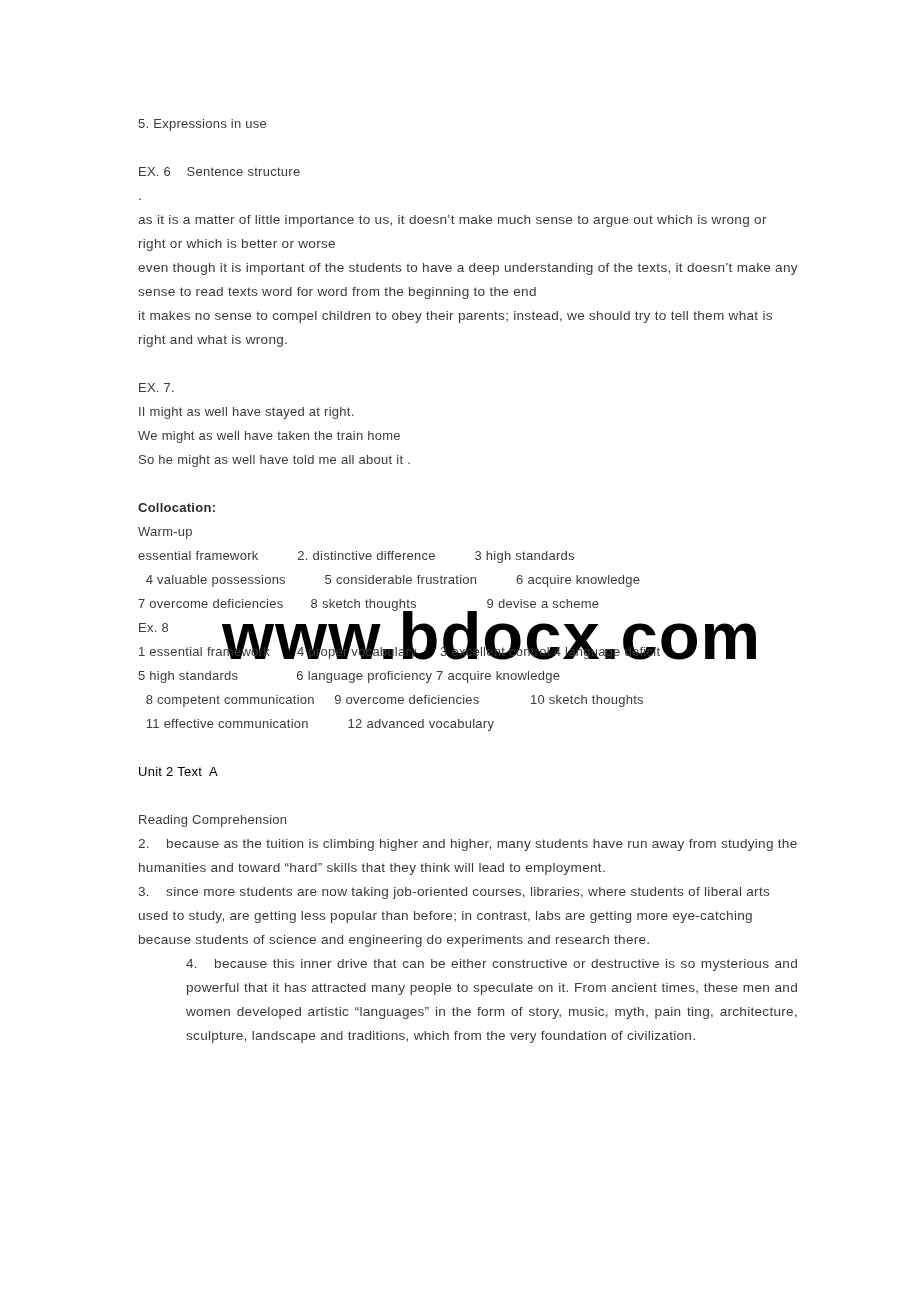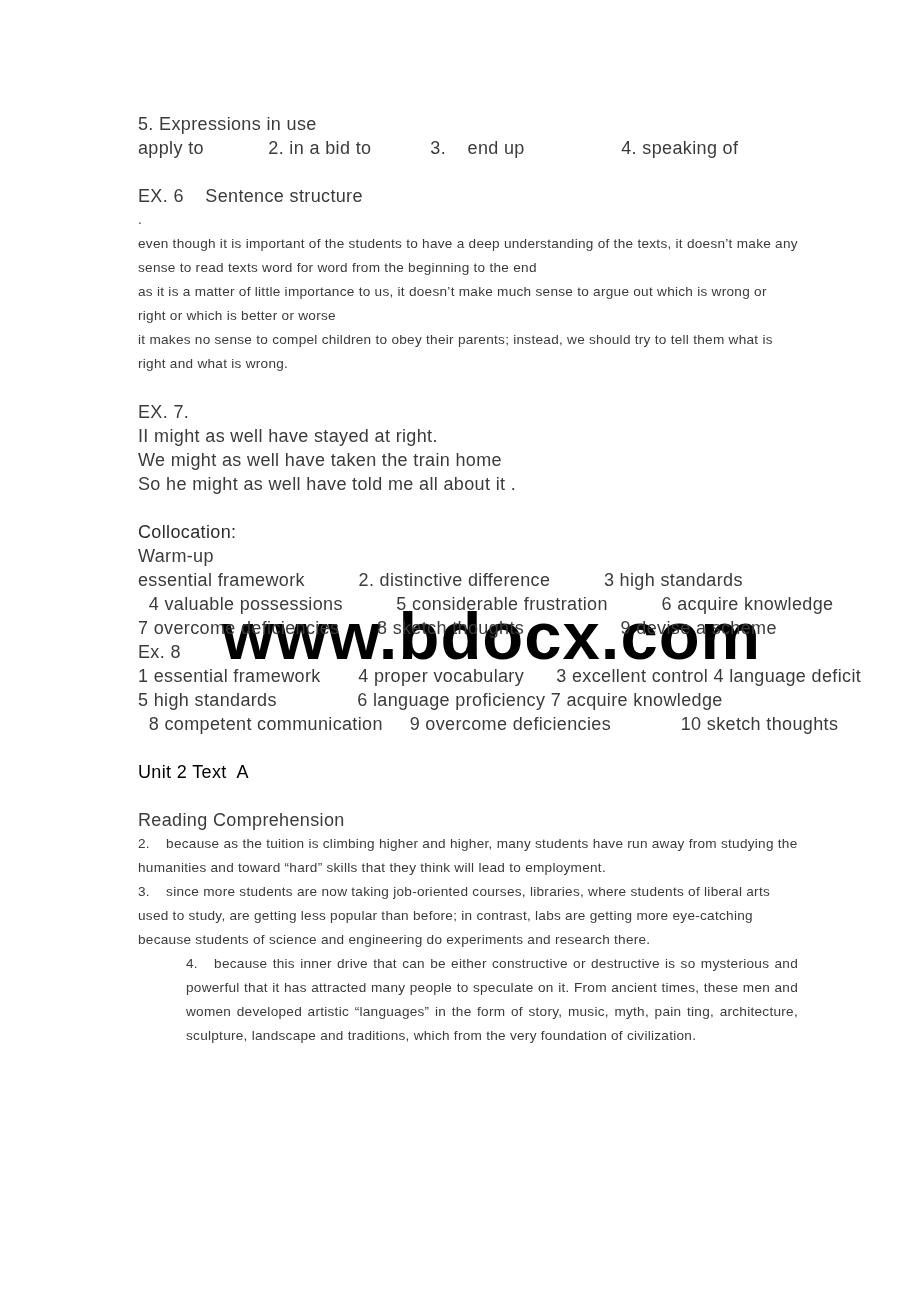--- a/index.html
+++ b/index.html
@@ -46,21 +46,21 @@
 
   #content {
     position: absolute;
     left: 138px;
     top: 112px;
     width: 660px;
     z-index: 2;
   }
 
   .line {
-    font-size: 18px;
+    font-size: 13px;
     line-height: 24px;
     color: #3b3b3b;
     white-space: pre;
     letter-spacing: 0.02em;
   }
 
   .para {
     font-size: 13.6px;
     line-height: 24px;
     color: #3b3b3b;
@@ -71,21 +71,21 @@
     text-align: justify;
     text-justify: inter-word;
     margin-left: 48px;
   }
 
   .blank {
     height: 24px;
   }
 
   .bold {
-    font-weight: 400;
+    font-weight: 700;
     color: #2c2c2c;
   }
 
   .red {
     color: #000000;
   }
 
   .dotline {
     font-size: 13.6px;
     line-height: 24px;
@@ -101,48 +101,48 @@
 </head>
 <body>
 
 <div id="page">
 
   <div id="watermark">www.bdocx.com</div>
 
   <div id="content">
 
     <div class="line">5. Expressions in use</div>
-    <div class="line">apply to            2. in a bid to           3.    end up                  4. speaking of</div>
 
     <div class="blank"></div>
 
     <div class="line">EX. 6    Sentence structure</div>
     <div class="dotline">.</div>
+    <div class="para">as it is a matter of little importance to us, it doesn’t make much sense to argue out which is wrong or right or which is better or worse</div>
     <div class="para">even though it is important of the students to have a deep understanding of the texts, it doesn’t make any sense to read texts word for word from the beginning to the end</div>
-    <div class="para">as it is a matter of little importance to us, it doesn’t make much sense to argue out which is wrong or right or which is better or worse</div>
     <div class="para">it makes no sense to compel children to obey their parents; instead, we should try to tell them what is right and what is wrong.</div>
 
     <div class="blank"></div>
 
     <div class="line">EX. 7.</div>
     <div class="line">II might as well have stayed at right.</div>
     <div class="line">We might as well have taken the train home</div>
     <div class="line">So he might as well have told me all about it .</div>
 
     <div class="blank"></div>
 
     <div class="line bold">Collocation:</div>
     <div class="line">Warm-up</div>
     <div class="line">essential framework          2. distinctive difference          3 high standards</div>
     <div class="line">  4 valuable possessions          5 considerable frustration          6 acquire knowledge</div>
     <div class="line">7 overcome deficiencies       8 sketch thoughts                  9 devise a scheme</div>
     <div class="line">Ex. 8</div>
     <div class="line">1 essential framework       4 proper vocabulary      3 excellent control 4 language deficit</div>
     <div class="line">5 high standards               6 language proficiency 7 acquire knowledge</div>
     <div class="line">  8 competent communication     9 overcome deficiencies             10 sketch thoughts</div>
+    <div class="line">  11 effective communication          12 advanced vocabulary</div>
 
     <div class="blank"></div>
 
     <div class="line red">Unit 2 Text  A</div>
 
     <div class="blank"></div>
 
     <div class="line">Reading Comprehension</div>
 
 

